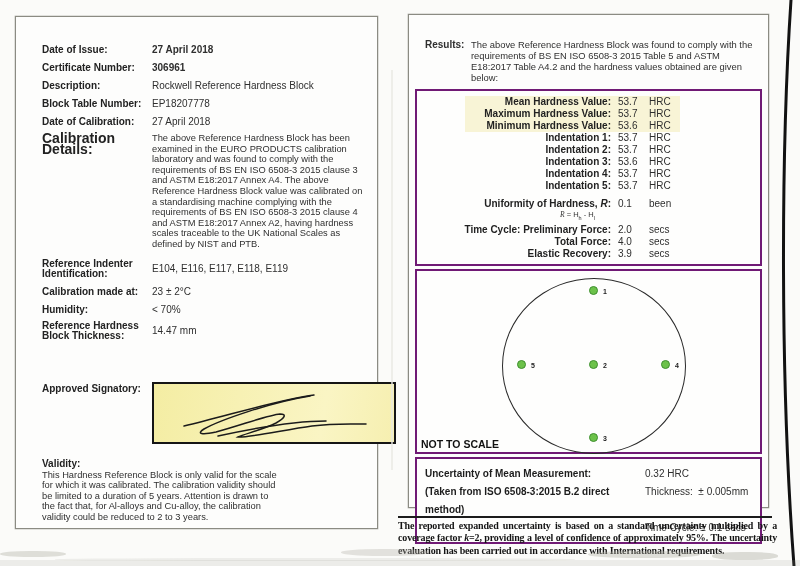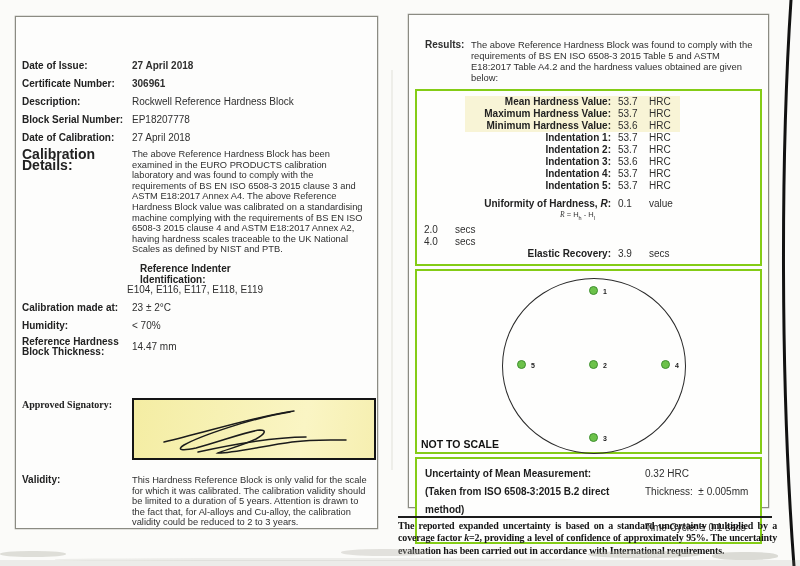--- a/index.html
+++ b/index.html
@@ -6,44 +6,44 @@
   body{
     width:800px;height:566px;position:relative;overflow:hidden;
     background:#fbfbf9;
     font-family:"Liberation Sans",sans-serif;
     color:#2f2f2f;
     -webkit-font-smoothing:antialiased;
   }
   .panel{position:absolute;background:#fdfdfc;border:1px solid #8b8b83;box-shadow:0 0 0 .4px #b9b9b2;}
   
   .left-panel{left:15px;top:16px;width:361px;height:511px;}
-  .lp{position:absolute;inset:0;padding:42px 9px 0 6px;box-sizing:border-box;}
+  .lp{position:absolute;inset:0;padding:26px 9px 0 6px;box-sizing:border-box;margin-left:20px;}
   .frow{display:flex;margin-bottom:5px;line-height:13px;font-size:10px;}
   .flabel{width:110px;flex:none;font-weight:bold;color:#222;}
   .fvalue{flex:1;}
   .fv-b{font-weight:bold;}
   .para{font-size:9.3px;line-height:10.6px;letter-spacing:0;}
   .para .fvalue{max-width:238px;}
   .mt8{margin-top:9px;}
   .vcenter{align-items:center;}
-  .sigrow{margin-top:40px;font-family:Liberation Serif, serif;}
+  .sigrow{margin-top:40px;}
   .sigbox{
     width:244px;height:62px;flex:none;
     border:2px solid #151515;
     background:linear-gradient(100deg,var(--signature-bg,#f4eda3),#faf5c4 70%,#f6efb0);
     box-sizing:border-box;
   }
-  .valrow{margin-top:15px;}
+  .valrow{margin-top:15px;flex-direction:column;}
   
   .right-panel{left:408px;top:14px;width:359px;height:492px;}
   .rp{position:absolute;inset:0;padding-top:24px;box-sizing:border-box;}
   .results{display:flex;padding:0 8px 0 16px;font-size:9.4px;line-height:11px;}
   .results .rlabel{width:46px;flex:none;font-weight:bold;font-size:10px;}
   .results .rtext{width:292px;}
-  .bbox{margin:6px 6px 0 6px;border:2px solid #84cc16;background:#fefefd;box-sizing:border-box;}
+  .bbox{margin:6px 6px 0 6px;border:2px solid #701a75;background:#fefefd;box-sizing:border-box;}
   .vbox{padding:5px 0 4px 0;}
   .vrow{display:flex;line-height:12px;font-size:10px;position:relative;}
   .vrow .vlabel{width:194px;flex:none;text-align:right;font-weight:bold;color:#222;}
   .vrow .vval{width:31px;flex:none;padding-left:7px;}
   .vrow .vunit{flex:none;}
   .hl::before{content:"";position:absolute;left:48px;right:80px;top:0;bottom:0;background:var(--highlight,#f8f4d6);z-index:0;}
   .vrow>span{position:relative;z-index:1;}
   .urow{margin-top:6px;}
   .formula{margin:0 0 1px 143px;font-size:7.5px;line-height:9px;color:#333;}
   .formula i{font-family:"Liberation Serif",serif;}
@@ -91,34 +91,34 @@
     </div>
     <div class="frow">
       <div class="flabel">Certificate Number:</div>
       <div class="fvalue fv-b">306961</div>
     </div>
     <div class="frow">
       <div class="flabel">Description:</div>
       <div class="fvalue">Rockwell Reference Hardness Block</div>
     </div>
     <div class="frow">
-      <div class="flabel">Block Serial Number:</div>
+      <div class="flabel">Block Table Number:</div>
       <div class="fvalue">EP18207778</div>
     </div>
     <div class="frow">
       <div class="flabel">Date of Calibration:</div>
       <div class="fvalue">27 April 2018</div>
     </div>
 
     <div class="frow para">
       <div class="flabel" style="font-size:14px;">Calibration Details:</div>
       <div class="fvalue">The above Reference Hardness Block has been examined in the EURO PRODUCTS calibration laboratory and was found to comply with the requirements of BS EN ISO 6508-3 2015 clause 3 and ASTM E18:2017 Annex A4. The above Reference Hardness Block value was calibrated on a standardising machine complying with the requirements of BS EN ISO 6508-3 2015 clause 4 and ASTM E18:2017 Annex A2, having hardness scales traceable to the UK National Scales as defined by NIST and PTB.</div>
     </div>
 
-    <div class="frow mt8 vcenter" style="line-height:10.6px;flex-direction:column;">
+    <div class="frow mt8 vcenter" style="line-height:10.6px;">
       <div class="flabel">Reference Indenter Identification:</div>
       <div class="fvalue">E104, E116, E117, E118, E119</div>
     </div>
     <div class="frow" style="margin-top:4px;">
       <div class="flabel">Calibration made at:</div>
       <div class="fvalue">23 ± 2°C</div>
     </div>
     <div class="frow">
       <div class="flabel">Humidity:</div>
       <div class="fvalue">&lt; 70%</div>
@@ -195,29 +195,31 @@
       </div>
       <div class="vrow">
         <span class="vlabel">Indentation 5:</span>
         <span class="vval">53.7</span>
         <span class="vunit">HRC</span>
       </div>
 
       <div class="vrow urow">
         <span class="vlabel"><span>Uniformity of Hardness, </span><i>R</i><span>:</span></span>
         <span class="vval">0.1</span>
-        <span class="vunit">value</span>
+        <span class="vunit">been</span>
       </div>
       <div class="formula"><i>R</i><span> = H</span><sub>h</sub><span> - H</span><sub>l</sub></div>
 
       <div class="vrow">
+        <span class="vlabel">Time Cycle:  Preliminary Force:</span>
         <span class="vval">2.0</span>
         <span class="vunit">secs</span>
       </div>
       <div class="vrow">
+        <span class="vlabel">Total Force:</span>
         <span class="vval">4.0</span>
         <span class="vunit">secs</span>
       </div>
       <div class="vrow">
         <span class="vlabel">Elastic Recovery:</span>
         <span class="vval">3.9</span>
         <span class="vunit">secs</span>
       </div>
     </div>
 

